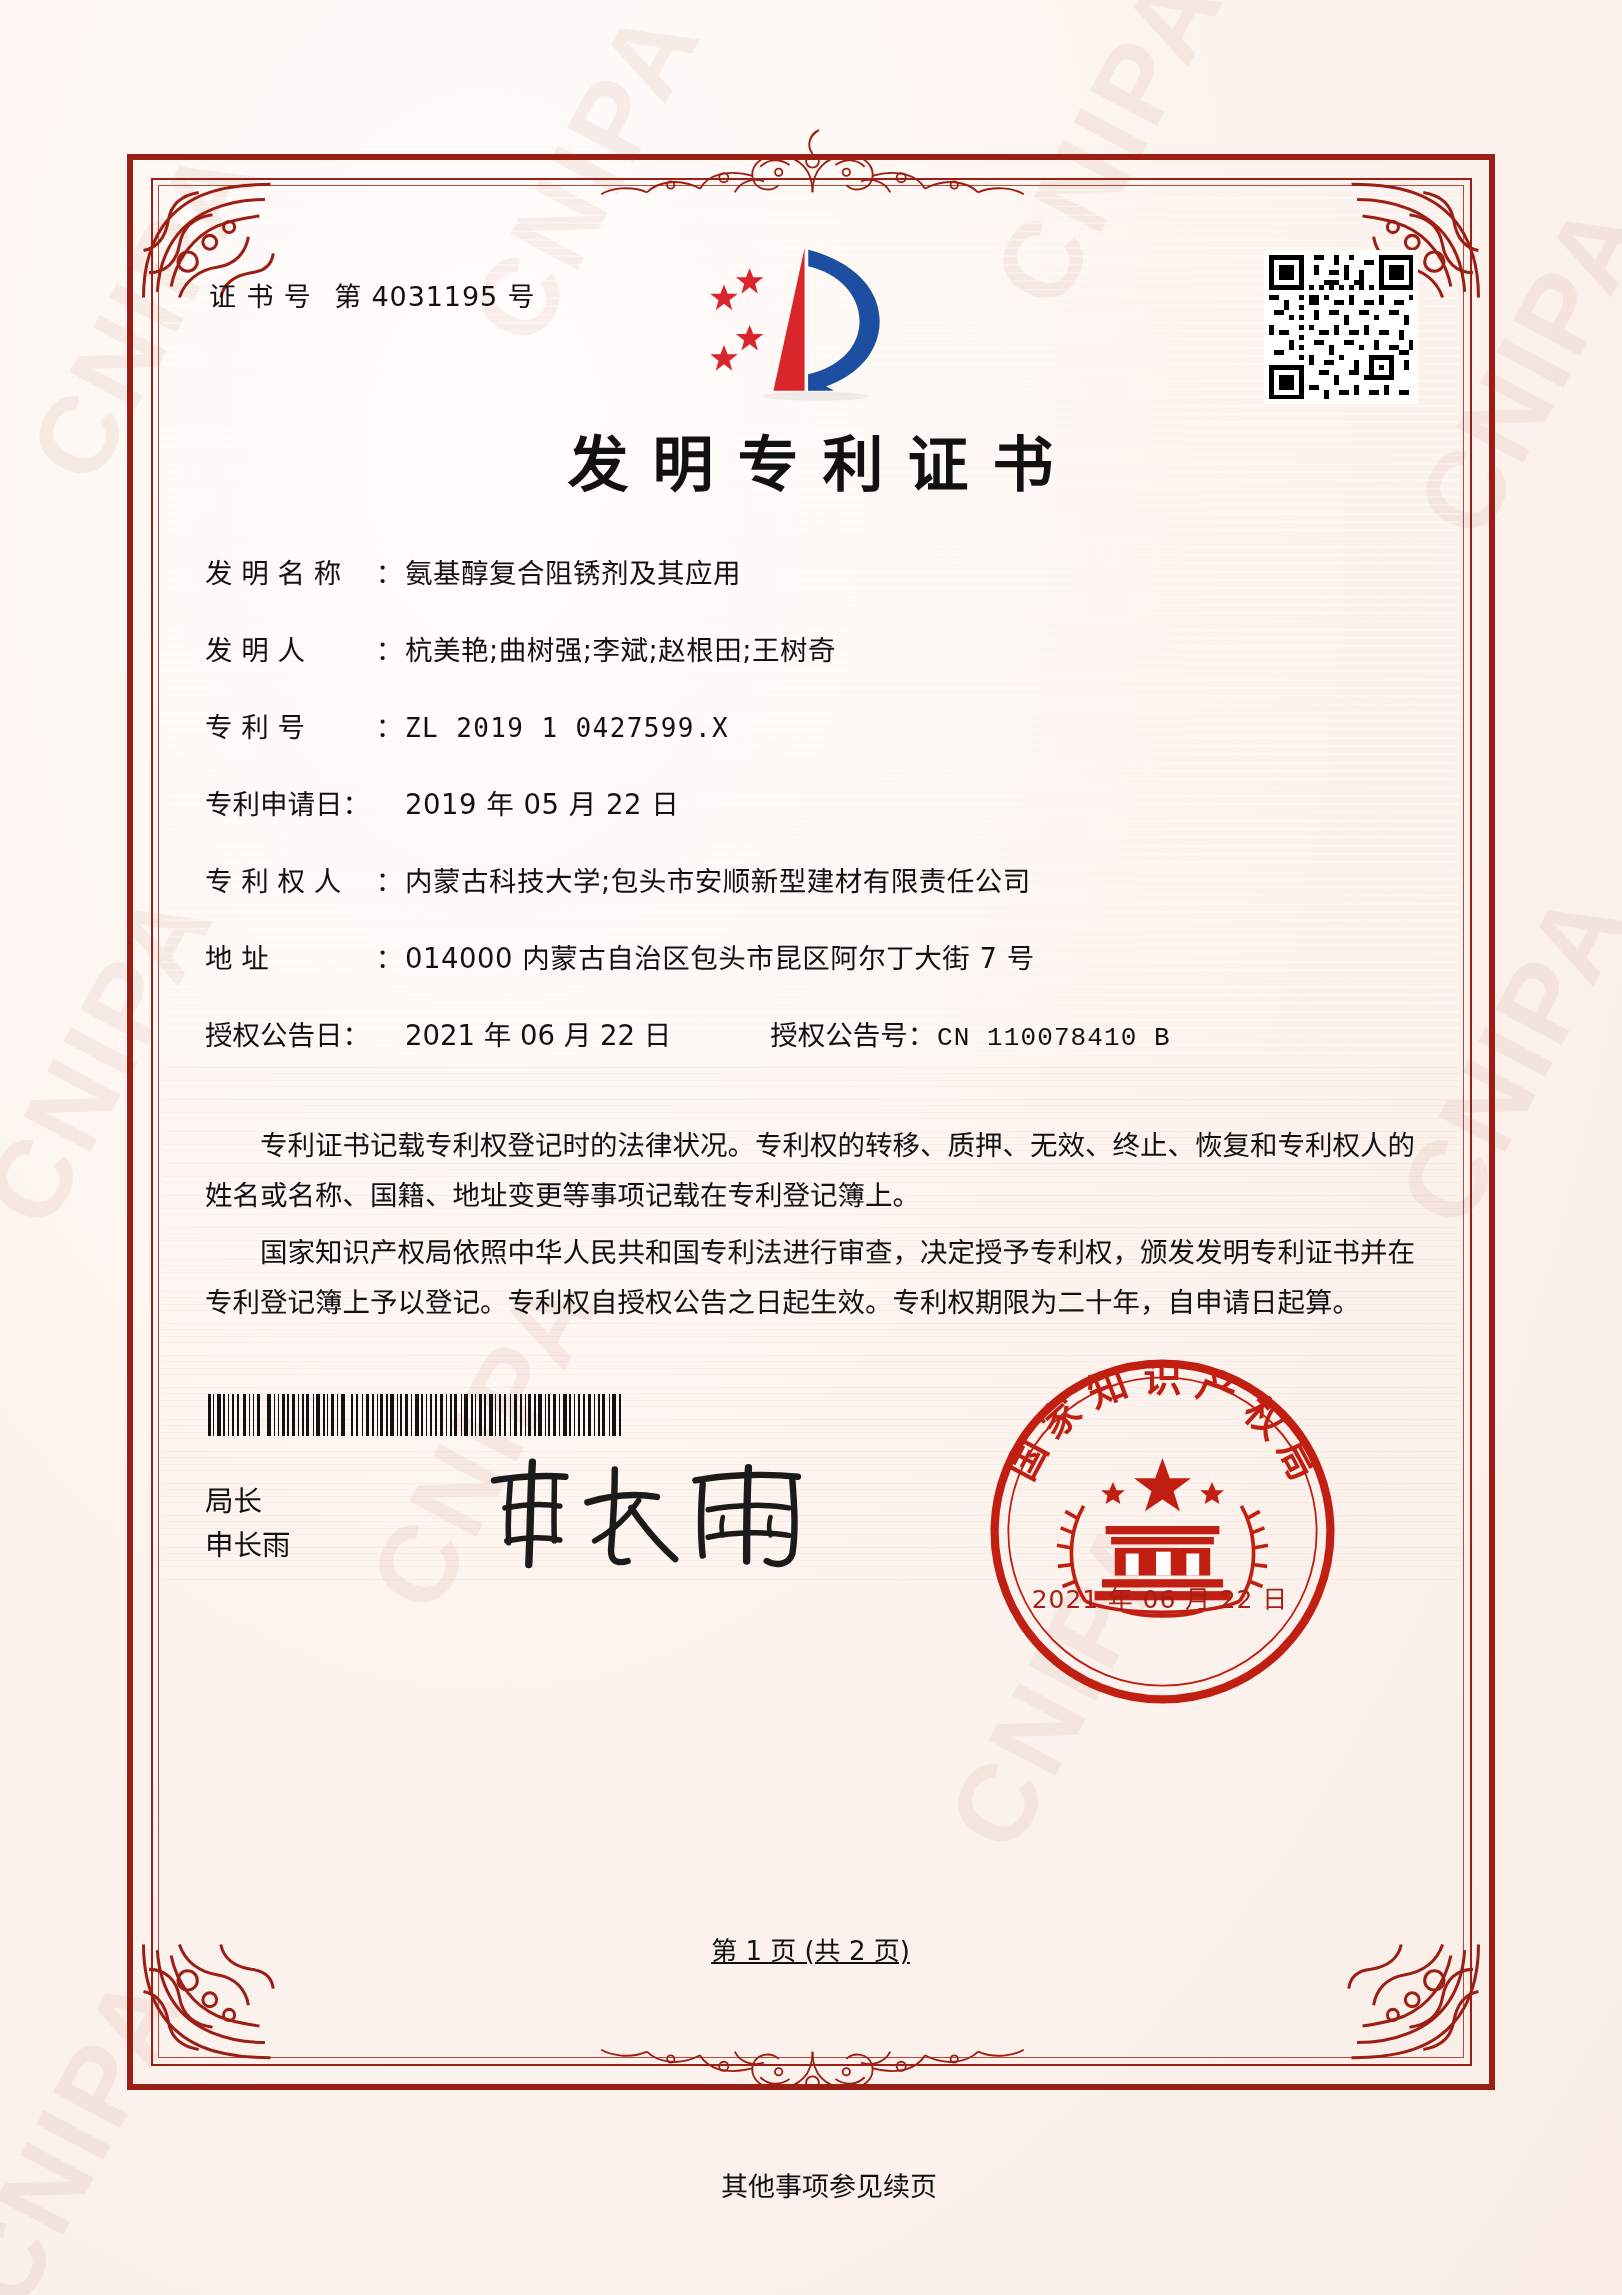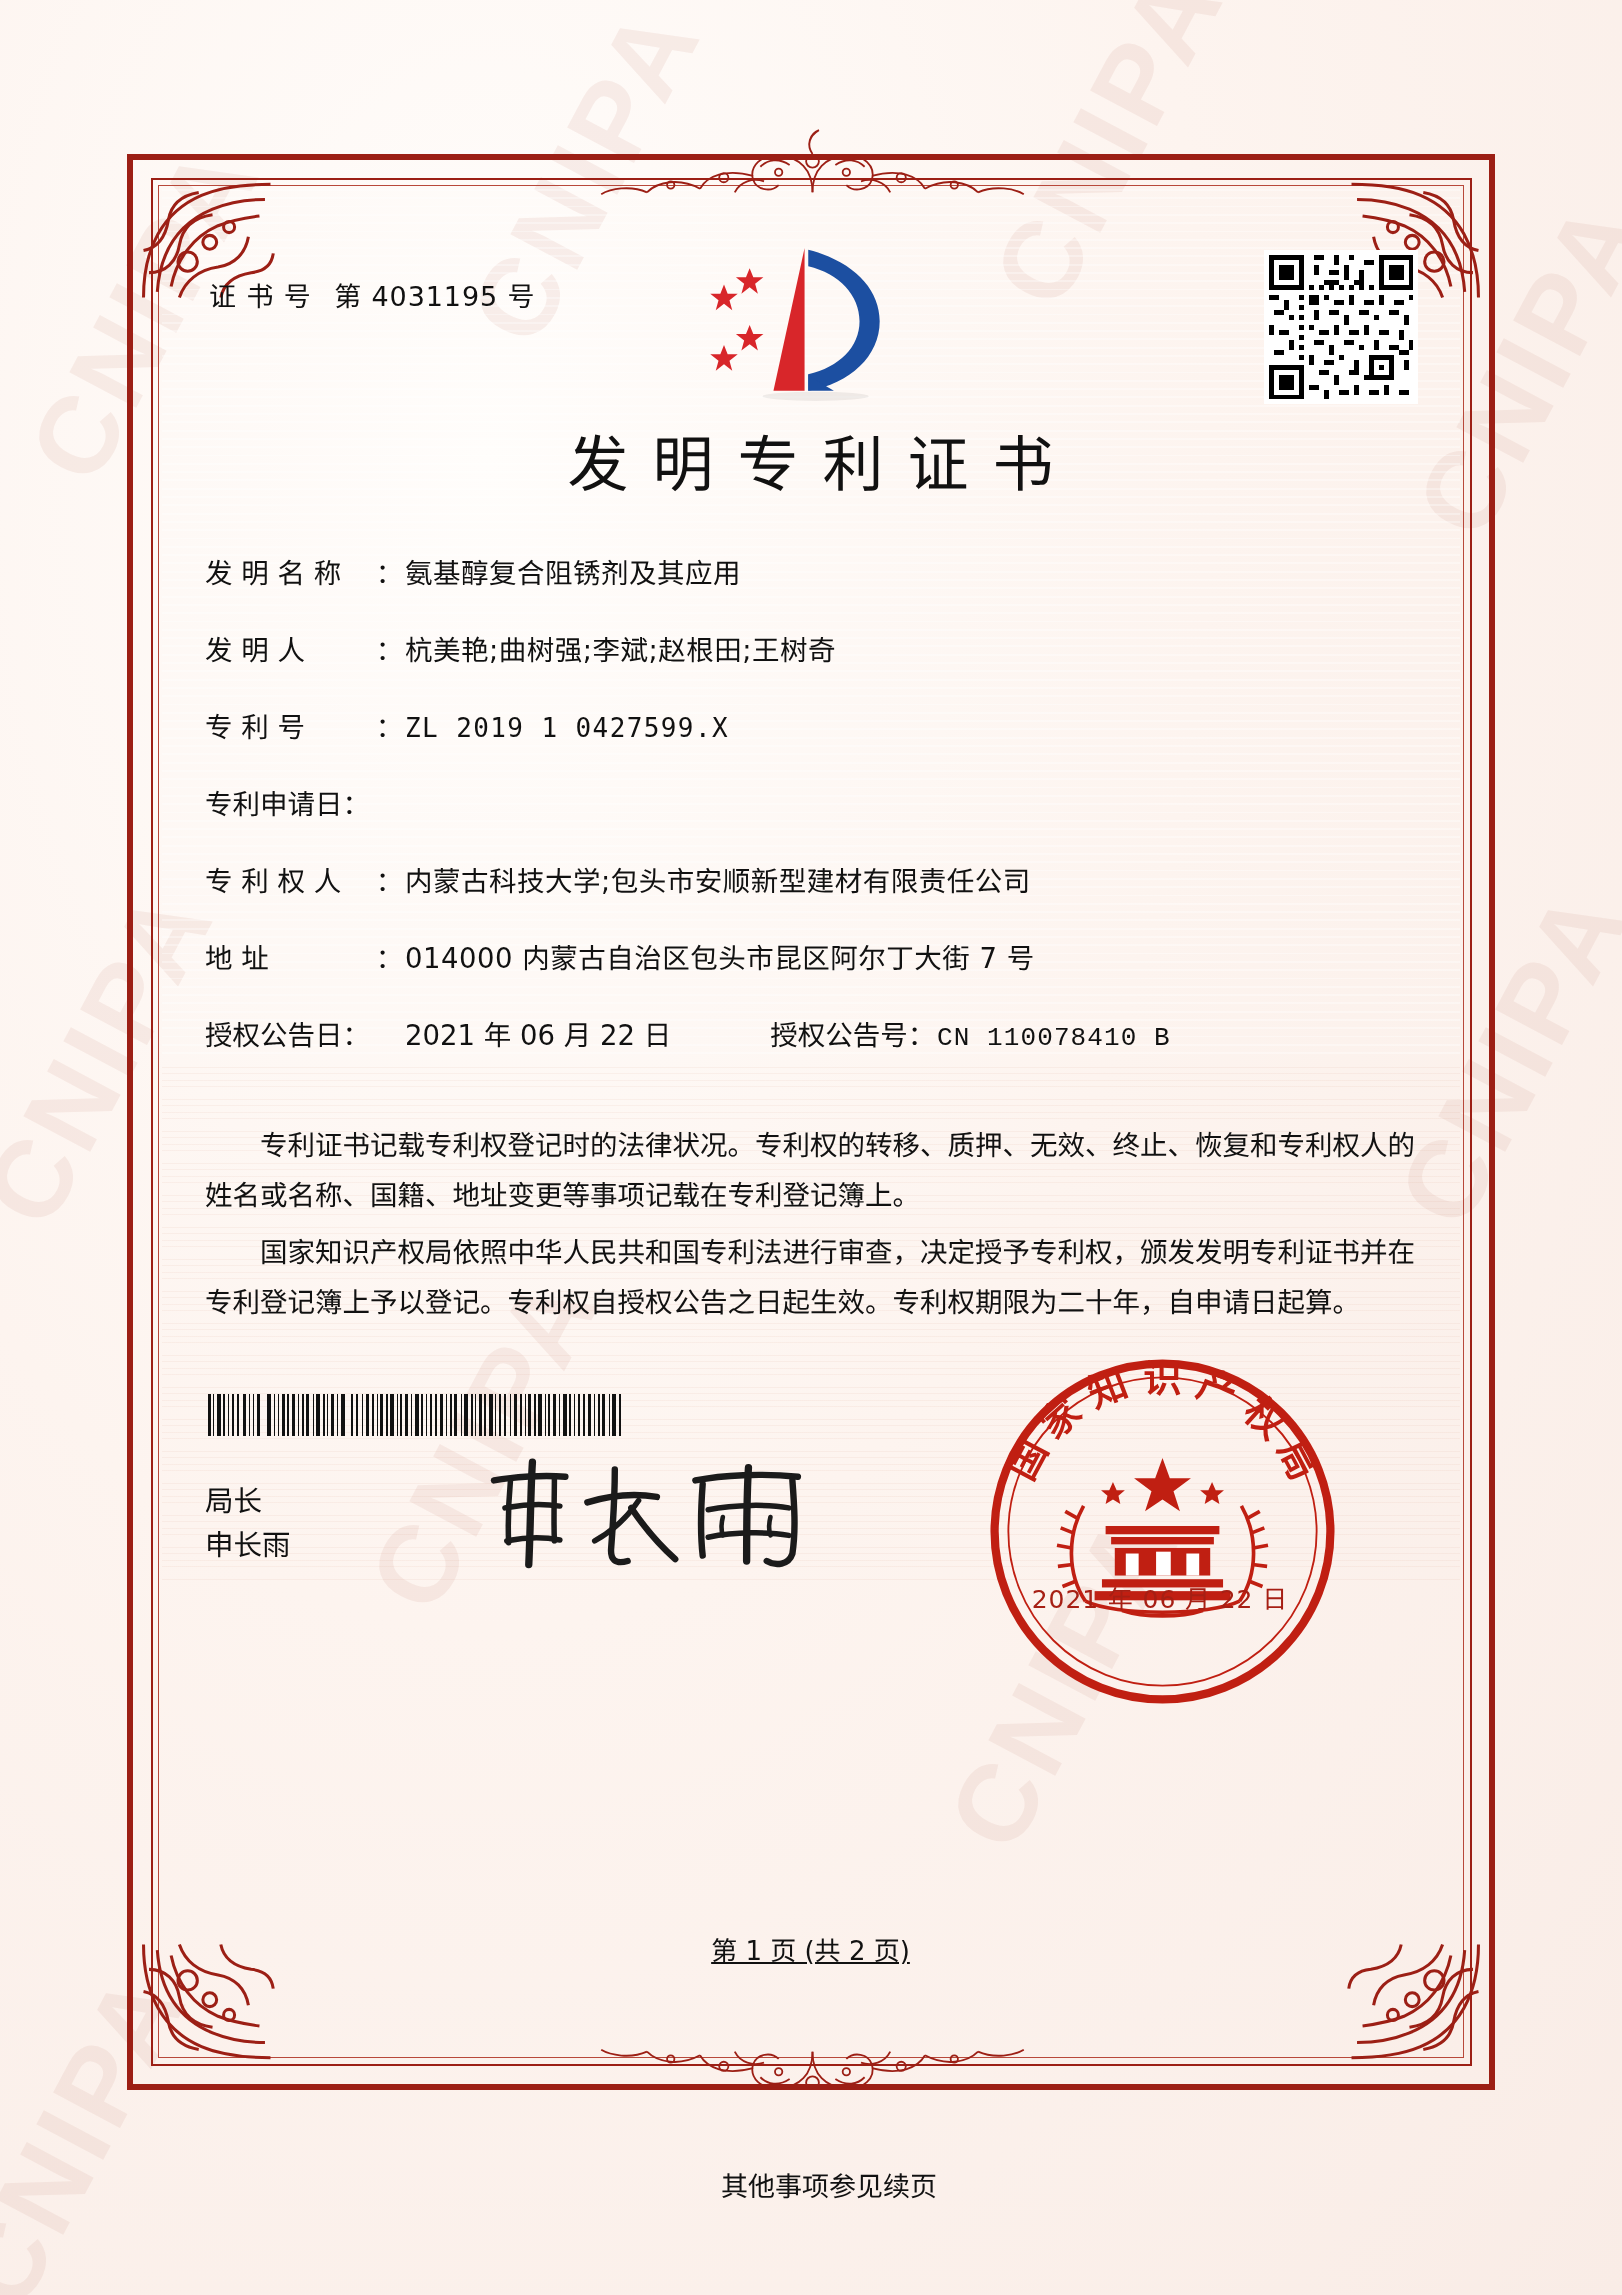--- a/index.html
+++ b/index.html
@@ -120,21 +120,21 @@
   }
   .emblem svg { width: 100%; height: 100%; display: block; }
 
   
   .main-title {
     position: absolute;
     left: 0; right: 0; top: 213px;
     text-align: center;
     font-family: "DejaVu Serif", "Liberation Serif", serif;
     font-size: 61px;
-    font-weight: normal;
+    font-weight: bold;
     color: #111;
     letter-spacing: 24px;
     text-indent: 24px;
   }
 
   
   .fields {
     position: absolute;
     left: 31px; top: 349px;
     width: 1212px;
@@ -561,20 +561,21 @@
     <div class="row">
       <div class="lbl">
           <span>专 利 号</span>
           <span class="colon">：</span>
         </div>
       <div class="val mono">ZL 2019 1 0427599.X</div>
     </div>
 
     <div class="row">
       <div class="lbl nospread"><span>专利申请日</span><span class="colon">：</span></div>
+      <div class="val">2019 年 05 月 22 日</div>
     </div>
 
     <div class="row">
       <div class="lbl">
           <span>专 利 权 人</span>
           <span class="colon">：</span>
         </div>
       <div class="val">内蒙古科技大学;包头市安顺新型建材有限责任公司</div>
     </div>
 

